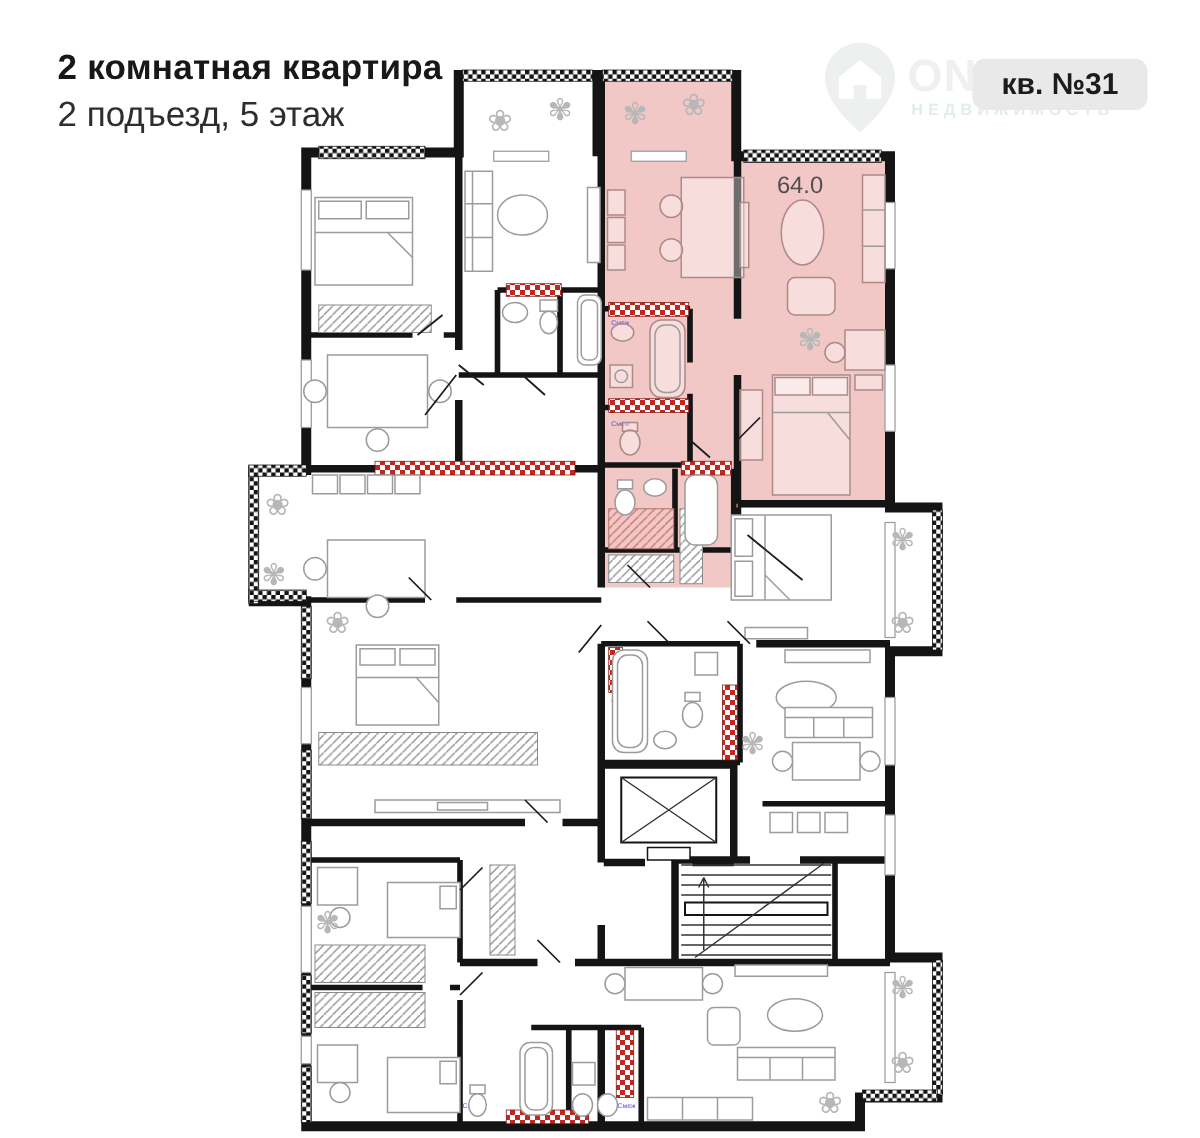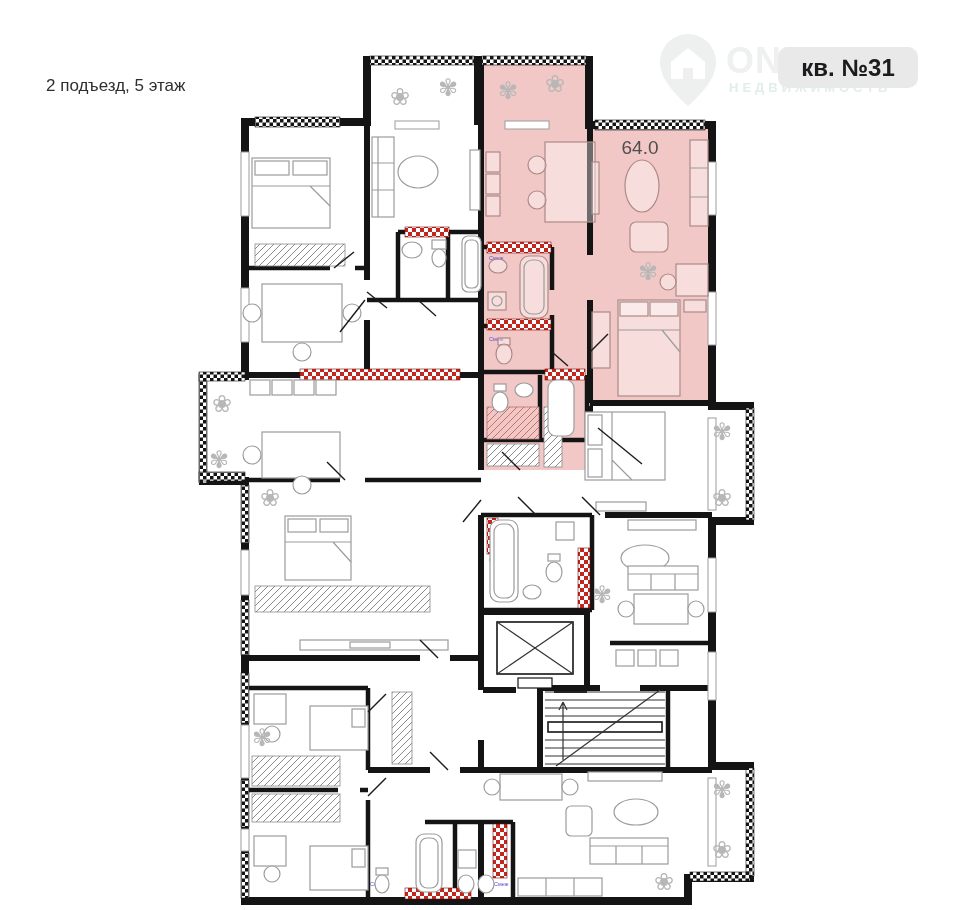--- a/index.html
+++ b/index.html
@@ -1,20 +1,20 @@
 <!DOCTYPE html>
 <html style="--highlight: #f2c8c6; --wall: #141414; --shaft-red: #c1271e; --furniture: #9c9c9c; --badge-bg: #e9e9e9; --badge-text: #1c1c1e; --title: #181818; --subtitle: #2e2e2e; --watermark-gray: #eff1f1; --watermark-teal: #e2eeec; --area-label: #4f4f4f; --shaft-label-text: #5b4bd4;"><head>
 <meta charset="utf-8">
 <style>
   html,body{margin:0;padding:0;background:#fff;}
   .stage{position:relative;width:960px;height:910px;background:#fff;overflow:hidden;
          font-family:"Liberation Sans","DejaVu Sans",sans-serif;}
   .hdr-title{position:absolute;left:46px;top:38px;font-size:28px;font-weight:700;
              color:var(--title,#181818);letter-spacing:.2px;}
-  .hdr-sub{position:absolute;left:46px;top:76px;font-size:17px;font-weight:400;
+  .hdr-sub{position:absolute;left:46px;top:76px;font-size:28px;font-weight:400;
            color:var(--subtitle,#2e2e2e);}
   .badge{position:absolute;left:778px;top:47px;width:140px;height:41px;
          background:var(--badge-bg,#e9e9e9);border-radius:10px;display:flex;
          align-items:center;justify-content:center;font-size:24px;font-weight:700;
          color:var(--badge-text,#1c1c1e);z-index:3;}
   .wm{position:absolute;left:630px;top:18px;width:320px;height:90px;z-index:1;}
   .wm-brand{position:absolute;left:96px;top:22px;font-size:36px;font-weight:800;
             color:var(--watermark-gray,#eff1f1);letter-spacing:1px;}
   .wm-tag{position:absolute;left:99px;top:62px;font-size:13px;font-weight:600;
           color:var(--watermark-teal,#e2eeec);letter-spacing:4px;}
@@ -45,20 +45,21 @@
 
   <div class="wm">
     <svg width="320" height="90">
       <path d="M58,88 C38,70 30,57 30,44 a28,28 0 1 1 56,0 c0,13 -8,26 -28,44 Z" fill="#eef0f0"></path>
       <path d="M58,30 l17,14 v17 h-12 v-11 h-10 v11 h-12 v-17 Z" fill="#ffffff"></path>
     </svg>
     <div class="wm-brand">ONREALT</div>
     <div class="wm-tag">НЕДВИЖИМОСТЬ</div>
   </div>
 
+  <div class="hdr-title">2 комнатная квартира</div>
   <div class="hdr-sub">2 подъезд, 5 этаж</div>
   <div class="badge">кв. №31</div>
 
   <svg width="960" height="910" style="position:absolute;left:0;top:0;z-index:2;">
     <defs>
       <pattern id="chk" width="7" height="7" patternUnits="userSpaceOnUse">
         <rect width="7" height="7" fill="#ffffff"></rect>
         <rect width="3.5" height="3.5" fill="#141414"></rect>
         <rect x="3.5" y="3.5" width="3.5" height="3.5" fill="#141414"></rect>
       </pattern>

